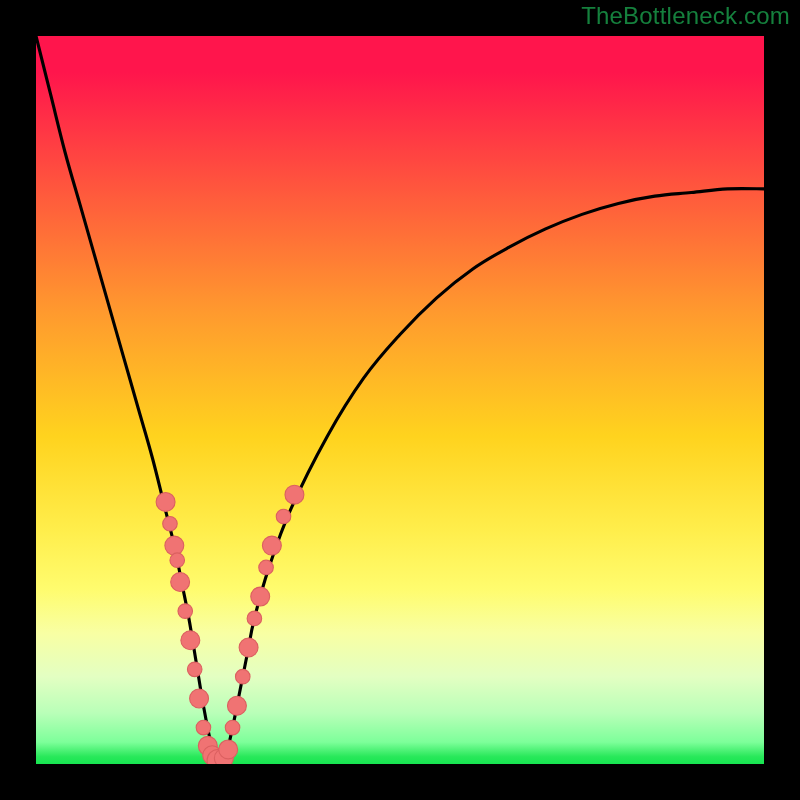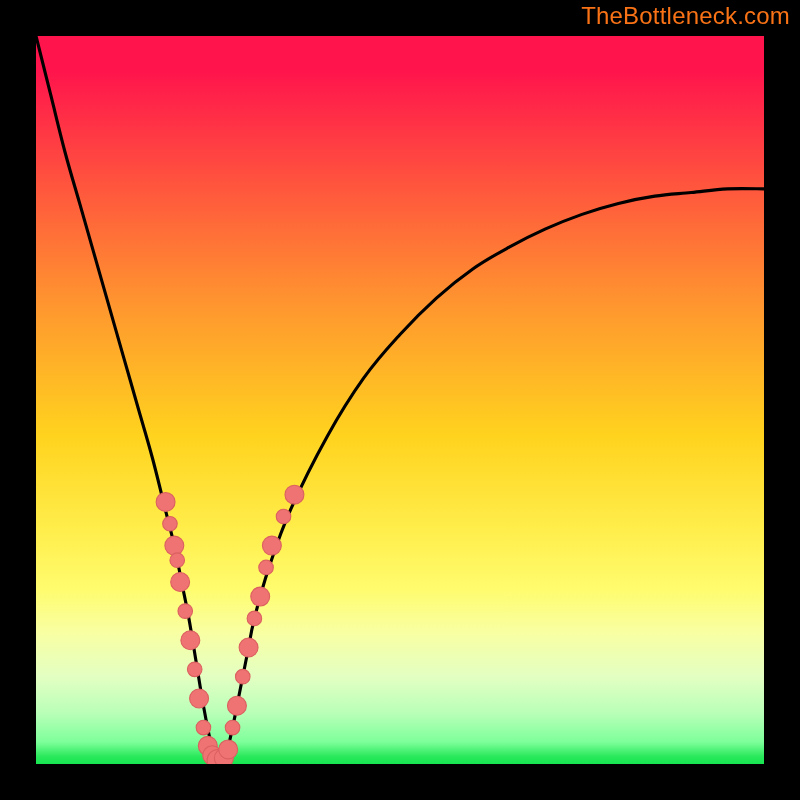--- a/index.html
+++ b/index.html
@@ -14,21 +14,21 @@
   .frame {
     position: relative;
     width: 800px;
     height: 800px;
     background: #000;
   }
   .watermark {
     position: absolute;
     top: 2px;
     right: 10px;
-    color: #f97316;
+    color: #15803d;
     font-size: 24px;
     font-weight: 500;
     letter-spacing: 0.2px;
     z-index: 10;
     user-select: none;
   }
   .plot-area {
     position: absolute;
     left: 36px;
     top: 36px;

